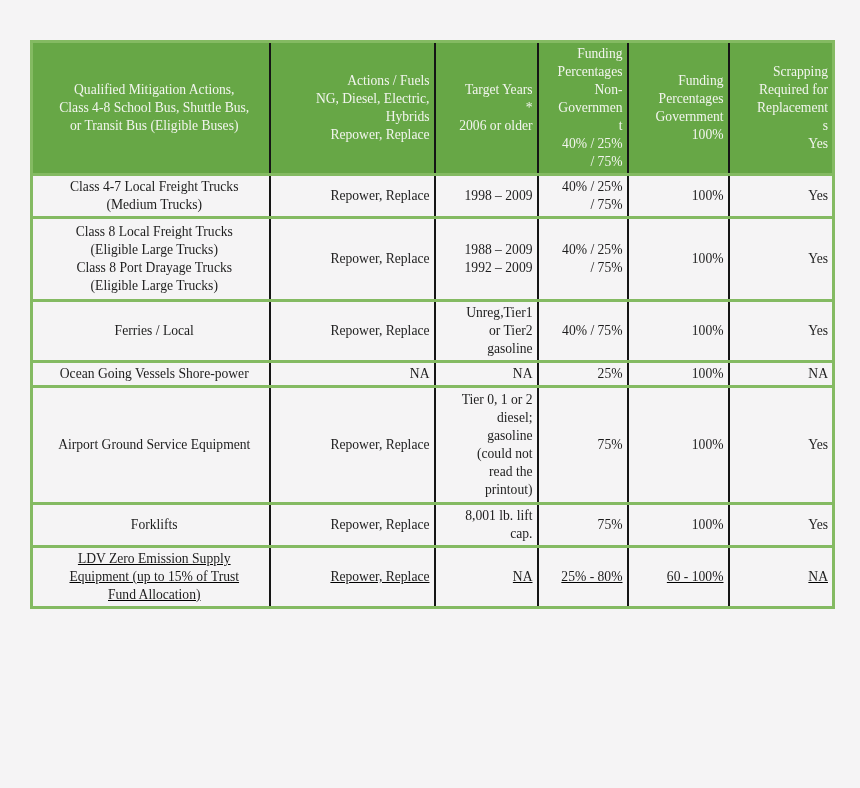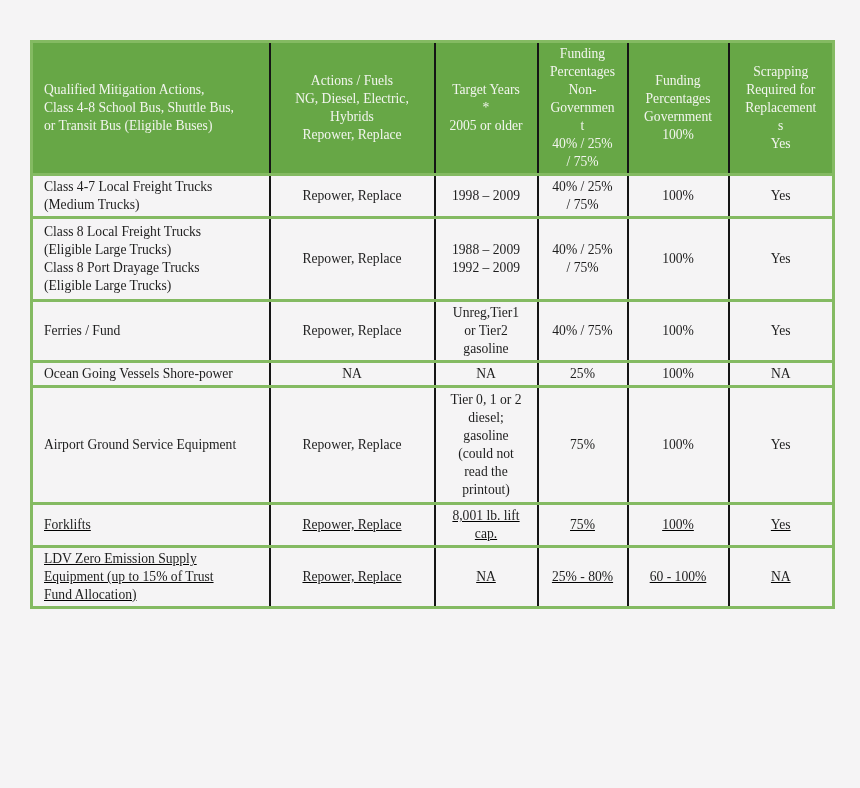--- a/index.html
+++ b/index.html
@@ -29,42 +29,42 @@
   .mitigation-table th,
   .mitigation-table td {
     border-left: 2px solid var(--divider-black);
     border-right: 2px solid var(--divider-black);
     border-top: 3px solid var(--border-green);
     border-bottom: 3px solid var(--border-green);
     white-space: pre-line;
     font-size: 13.6px;
     line-height: 18px;
     vertical-align: middle;
-    text-align: center;
+    text-align: right;
     padding: 2px 4px;
     color: var(--body-text);
     font-weight: normal;
   }
   .mitigation-table th {
     background: var(--header-green);
     color: var(--header-text);
   }
   .mitigation-table th.c1,
   .mitigation-table td.c1 {
-    text-align: left;
+    text-align: center;
     padding-left: 11px;
   }
   tr.hrow  { height: 130px; }
   tr.r1 { height: 42px; }
   tr.r2 { height: 83px; }
   tr.r3 { height: 40px; }
   tr.r4 { height: 60px; }
   tr.r5 { height: 15px; }
   tr.r6 { height: 117px; }
-  tr.r7 { height: 41px; text-decoration: underline; }
+  tr.r7 { height: 41px; }
   tr.r8 { height: 61px; text-decoration: underline; }
   tr.r9 { height: 59px; }
   td.vtop { vertical-align: top; padding-top: 4px; }
 </style>
 </head>
 <body>
 
 <div class="canvas">
   <table class="mitigation-table">
     <colgroup>
@@ -79,21 +79,21 @@
       <tr class="hrow">
         <th class="c1">Qualified Mitigation Actions,
 Class 4-8 School Bus, Shuttle Bus,
 or Transit Bus (Eligible Buses)</th>
         <th class="c2">Actions / Fuels
 NG, Diesel, Electric,
 Hybrids
 Repower, Replace</th>
         <th class="c3">Target Years
 *
-2005 or older</th>
+2006 or older</th>
         <th class="c4">Funding
 Percentages
 Non-
 Governmen
 t
 40% / 25%
 / 75%</th>
         <th class="c5">Funding
 Percentages
 Government
@@ -123,21 +123,21 @@
 (Eligible Large Trucks)</td>
         <td class="c2">Repower, Replace</td>
         <td class="c3">1988 – 2009
 1992 – 2009</td>
         <td class="c4">40% / 25%
 / 75%</td>
         <td class="c5">100%</td>
         <td class="c6">Yes</td>
       </tr>
       <tr class="r4">
-        <td class="c1">Ferries / Fund</td>
+        <td class="c1">Ferries / Local</td>
         <td class="c2">Repower, Replace</td>
         <td class="c3">Unreg,Tier1
 or Tier2
 gasoline</td>
         <td class="c4">40% / 75%</td>
         <td class="c5">100%</td>
         <td class="c6">Yes</td>
       </tr>
       <tr class="r5">
         <td class="c1">Ocean Going Vessels Shore-power</td>

